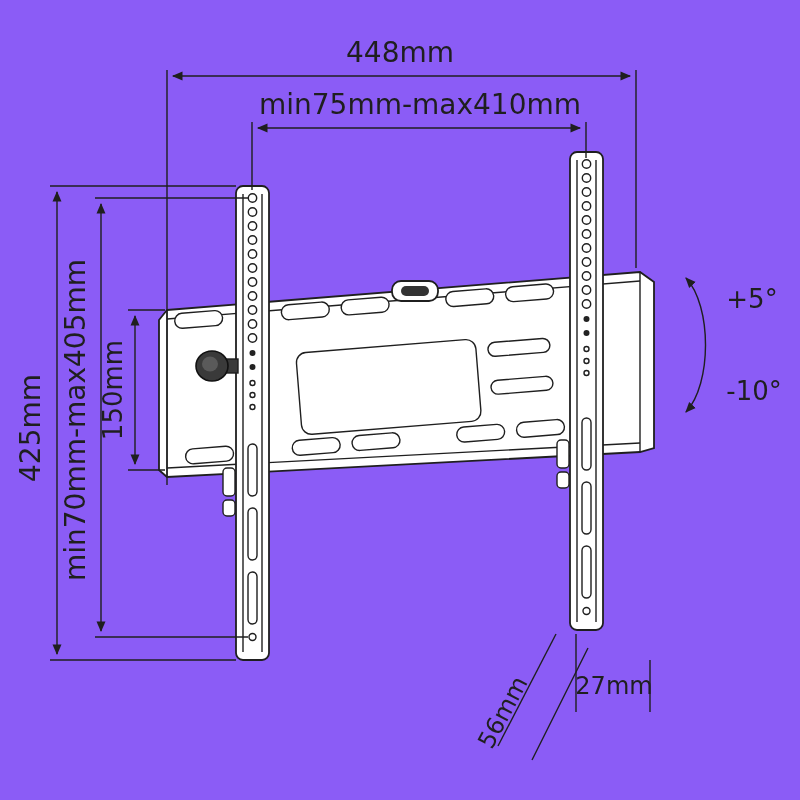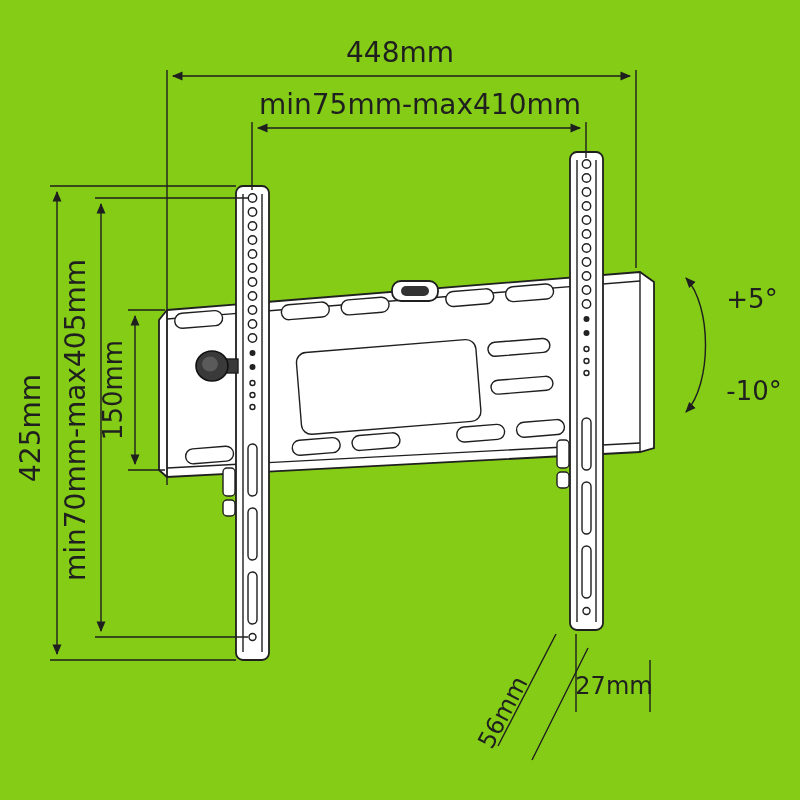--- a/index.html
+++ b/index.html
@@ -1,16 +1,16 @@
 <!DOCTYPE html>
 <html><head>
 <meta charset="utf-8">
 <style>
   html,body{margin:0;padding:0;background:#ffffff;}
-  .canvas{position:relative;width:800px;height:800px;background:#84cc16;overflow:hidden;
+  .canvas{position:relative;width:800px;height:800px;background:#8b5cf6;overflow:hidden;
           font-family:"DejaVu Sans", sans-serif;}
   svg{position:absolute;top:0;left:0;}
   .dim-text{font-family:"DejaVu Sans", sans-serif;font-size:28px;fill:#1f1f1f;}
   .dim-text.small{font-size:24px;}
   .dim-text.mid{font-size:26px;}
   .stroke{stroke:#1f1f1f;fill:none;}
   .thin{stroke-width:1.4;}
   .thick{stroke-width:1.8;}
   .white-fill{fill:#ffffff;stroke:#1f1f1f;}
 </style>

